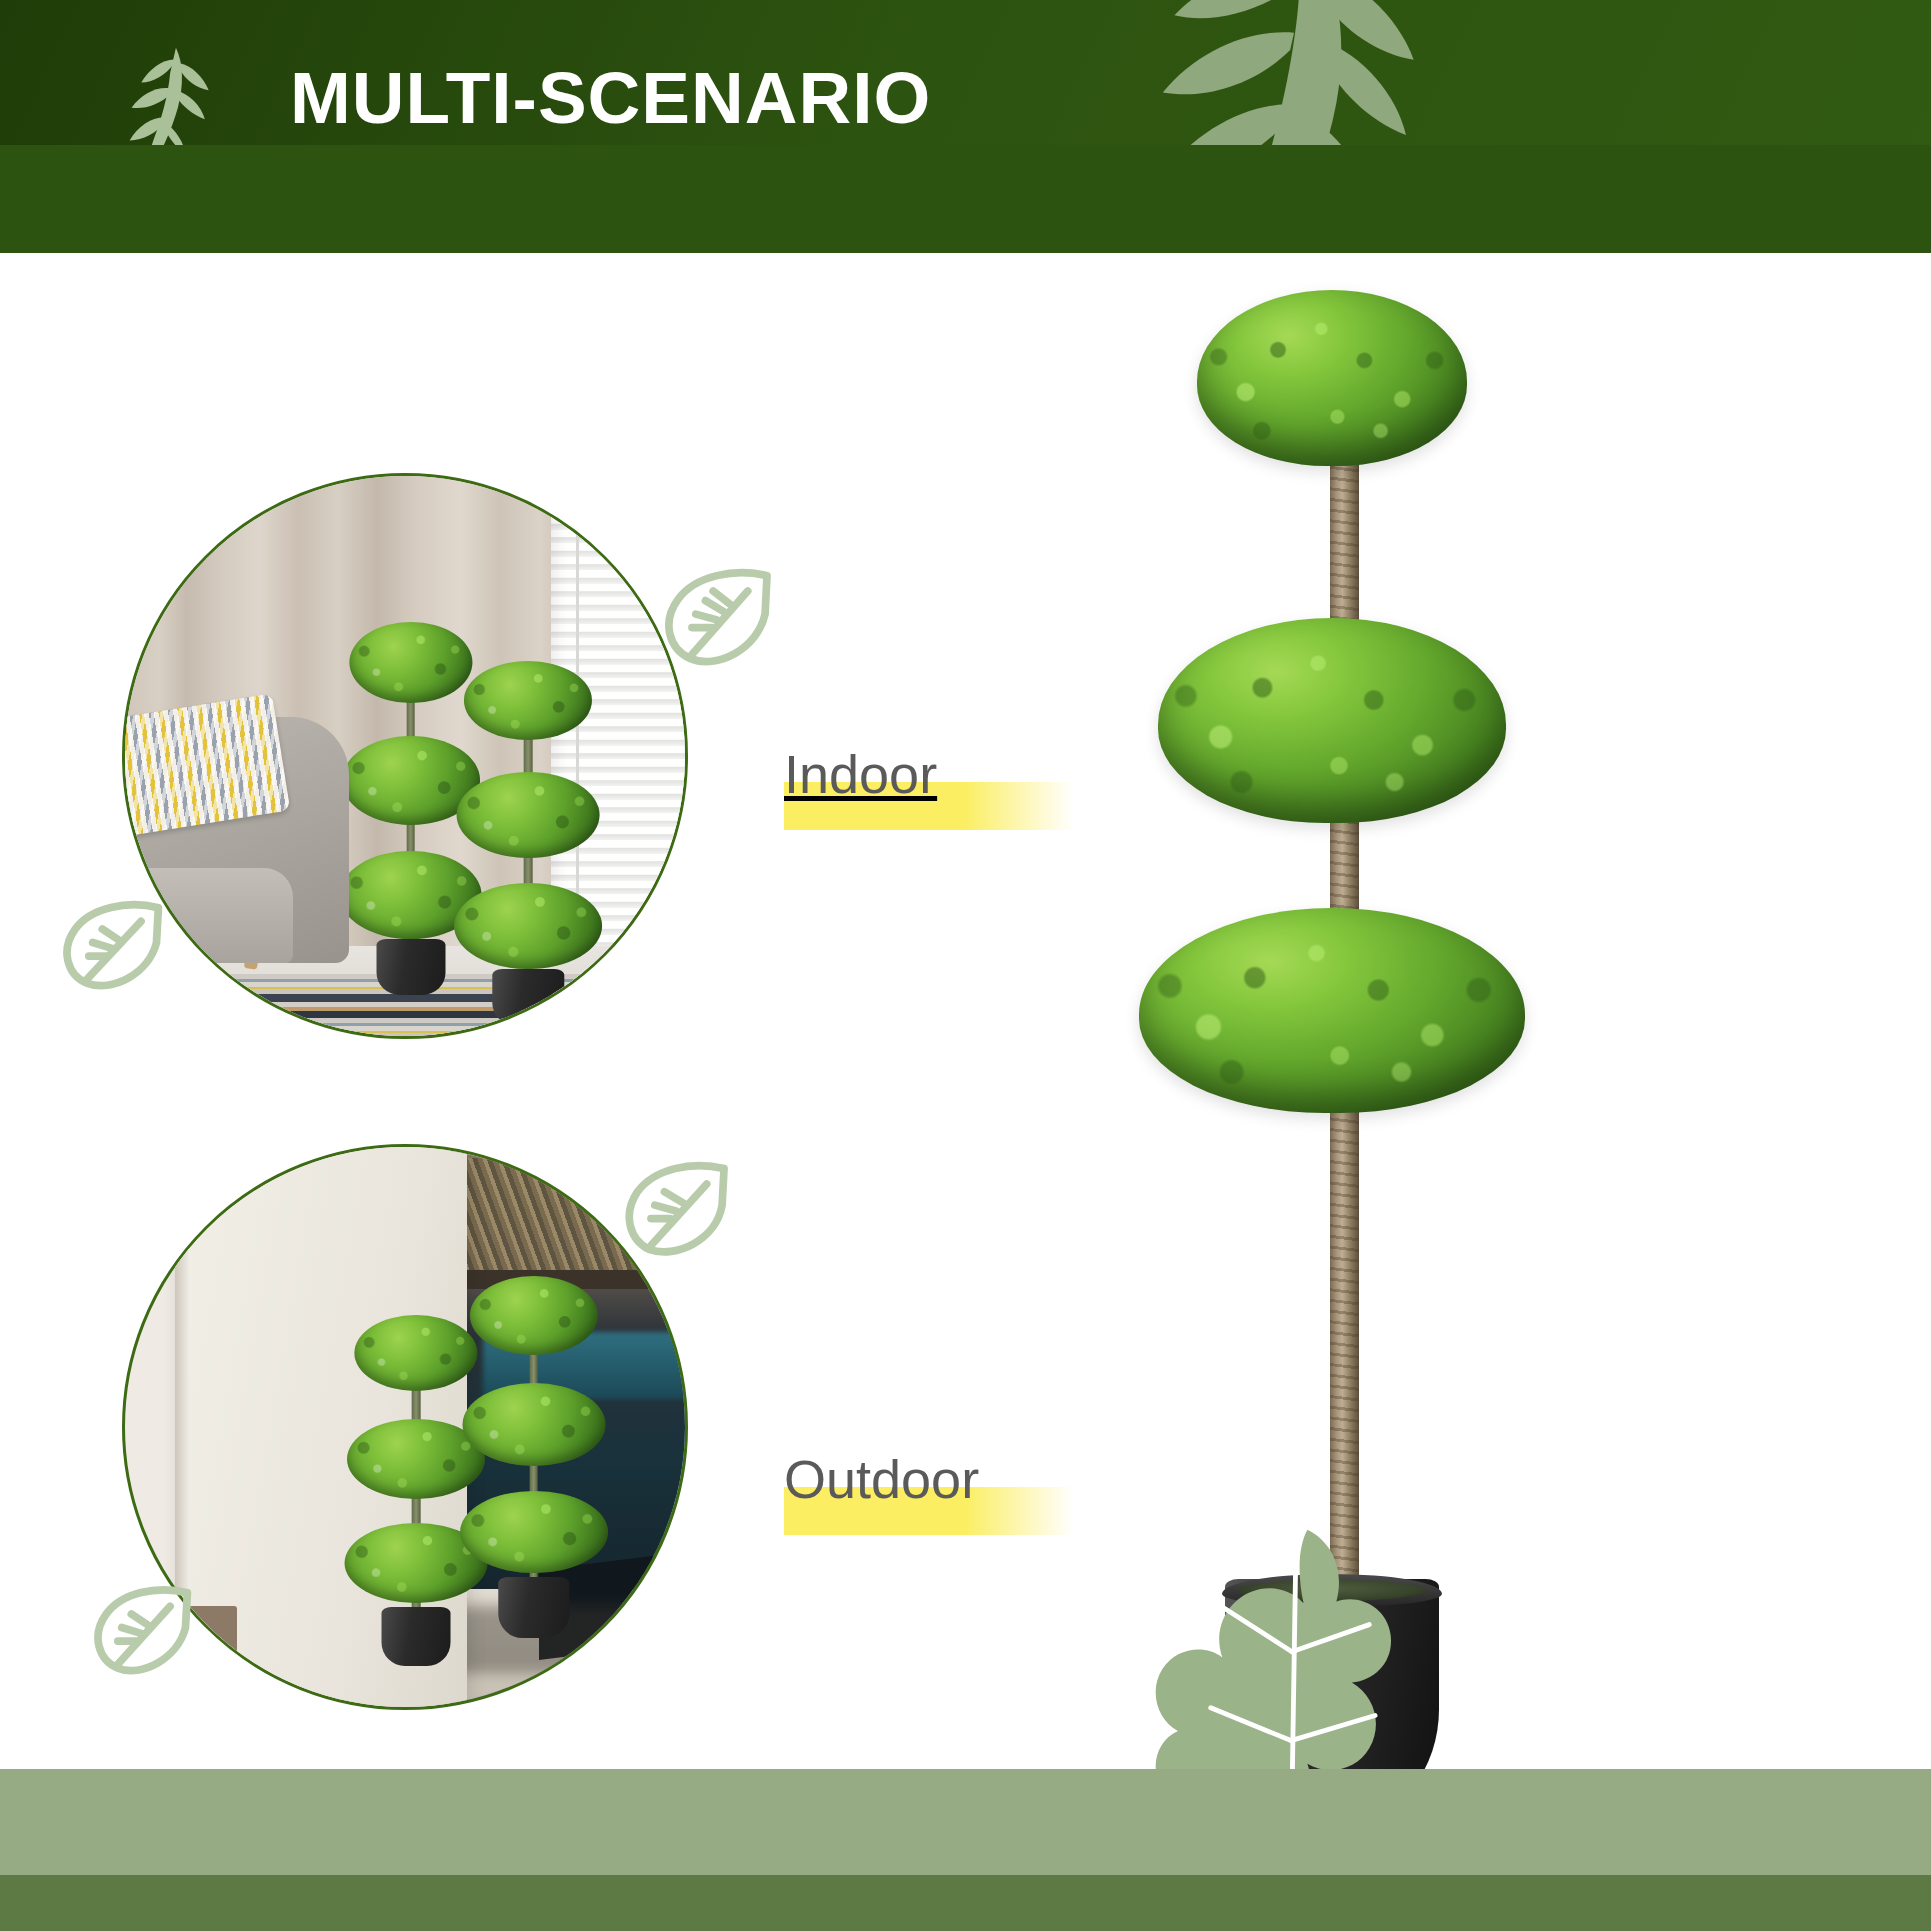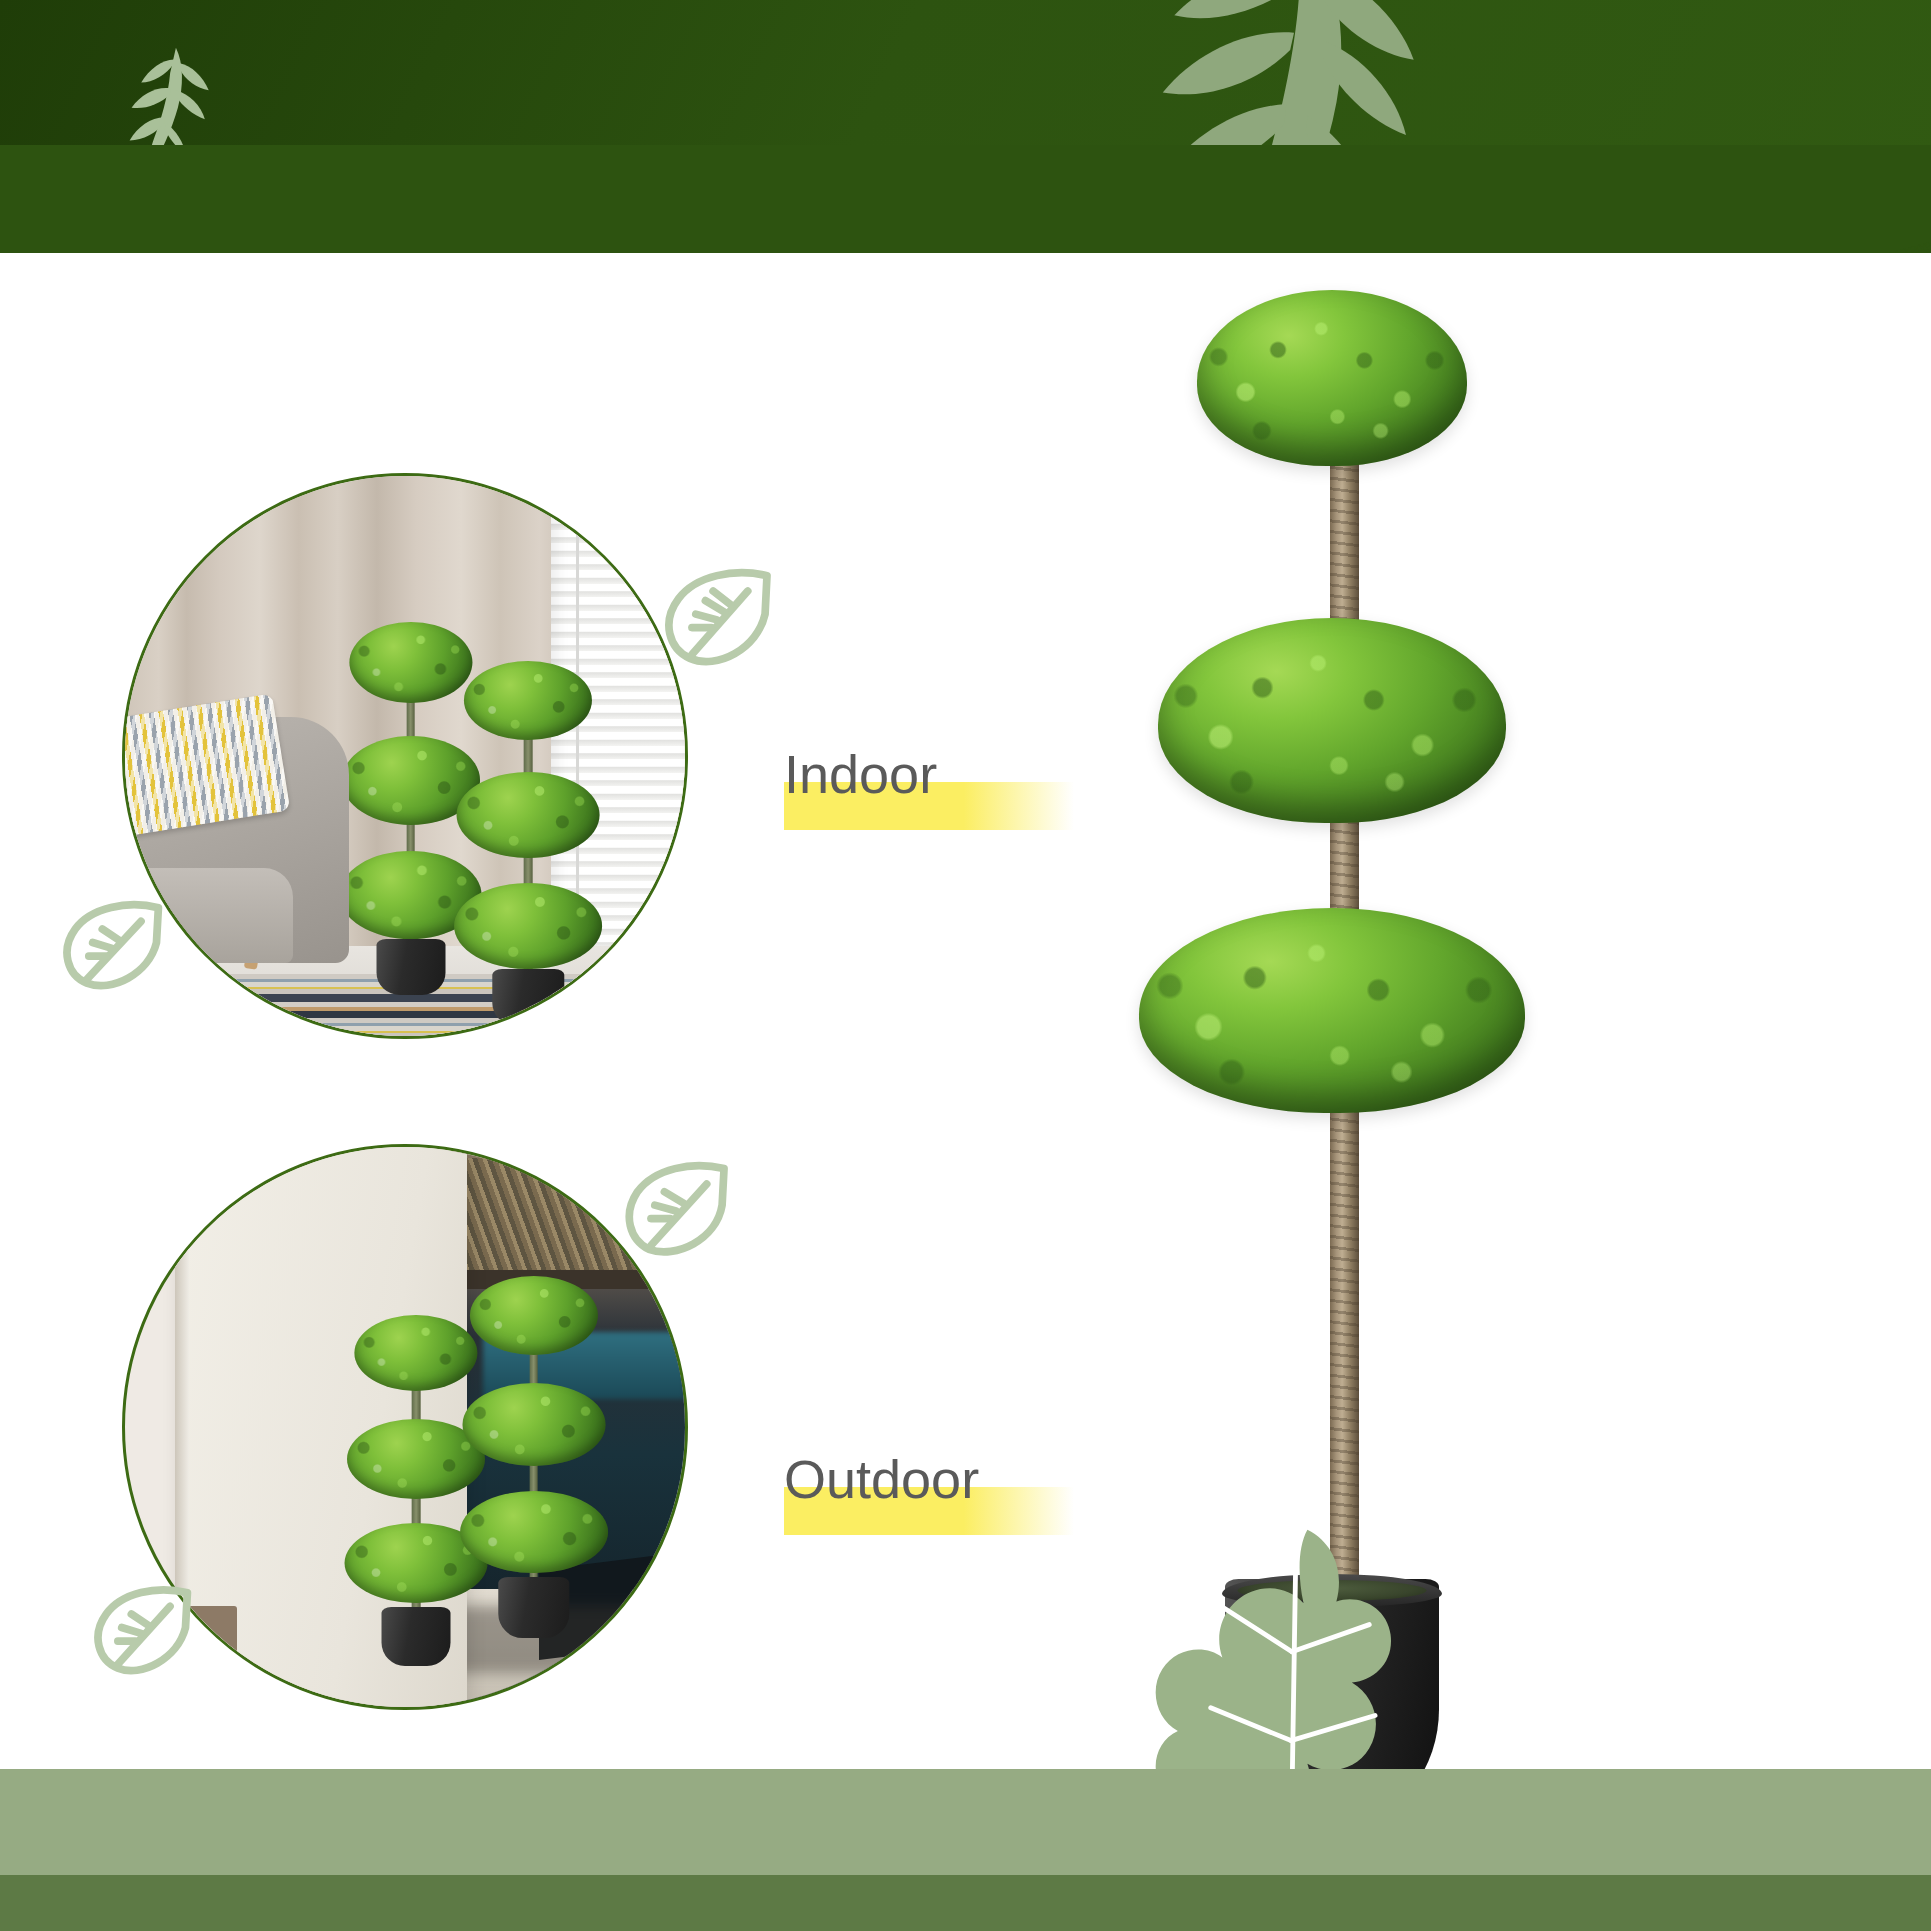--- a/index.html
+++ b/index.html
@@ -244,21 +244,21 @@
   
   .scene-label{position:absolute;}
   .scene-label .hl{
     position:absolute;left:0;top:39px;width:290px;height:48px;
     background:linear-gradient(90deg,#fbee62 0%,#fbee62 62%,rgba(251,238,98,0) 100%);
   }
   .scene-label .txt{
     position:relative;font-size:54px;color:#5a5a5a;
     font-family:"Liberation Sans", sans-serif;white-space:nowrap;
   }
-  #label-indoor{left:784px;top:743px;}
+  #label-indoor{left:784px;top:743px;text-decoration:underline;}
   #label-outdoor{left:784px;top:1448px;text-align:center;}
 
   
   .decor{position:absolute;pointer-events:none;}
   #decor-leaf-1{left:653px;top:566px;width:126px;height:102px;}
   #decor-leaf-2{left:54px;top:898px;width:116px;height:93px;}
   #decor-leaf-3{left:614px;top:1159px;width:122px;height:100px;}
   #decor-leaf-4{left:85px;top:1583px;width:114px;height:93px;}
   #decor-oak{left:1145px;top:1526px;width:290px;height:406px;}
   #decor-sprig-a{left:1342px;top:1777px;width:68px;height:106px;}
@@ -282,20 +282,21 @@
         <path d="M60 16 C48 16 34 26 26 40 C38 40 52 32 60 20 Z"></path>
         <path d="M66 20 C78 22 90 34 96 48 C84 46 72 38 66 26 Z"></path>
         <path d="M56 46 C42 44 26 52 16 66 C30 68 46 62 56 52 Z"></path>
         <path d="M62 48 C76 52 88 64 92 78 C80 74 68 64 62 54 Z"></path>
         <path d="M50 76 C36 76 22 86 14 100 C28 100 42 92 50 82 Z"></path>
         <path d="M52 82 C62 90 70 102 72 114 C62 108 54 96 50 88 Z"></path>
         <path d="M40 108 C30 110 20 120 16 132 C28 130 36 122 40 114 Z"></path>
       </g>
     </svg>
 
+    <div class="header-title">MULTI-SCENARIO</div>
 
     <svg class="hdr-leaf-right" viewBox="0 0 430 420">
       <g fill="#8fa87d">
         <path d="M216 6 C246 44 256 110 244 176 C232 242 200 312 166 378 C150 354 154 300 170 246 C186 192 206 106 206 40 Z"></path>
         <path d="M206 40 C166 30 112 48 76 86 C118 96 168 80 202 54 Z"></path>
         <path d="M226 40 C268 50 308 88 324 132 C284 126 242 96 224 58 Z"></path>
         <path d="M200 104 C152 100 98 124 64 166 C110 174 162 156 196 122 Z"></path>
         <path d="M230 112 C272 128 306 168 316 210 C278 196 244 162 230 130 Z"></path>
         <path d="M192 178 C146 180 96 208 66 250 C110 254 160 234 190 198 Z"></path>
         <path d="M214 190 C250 212 276 252 282 292 C250 272 224 236 212 206 Z"></path>

